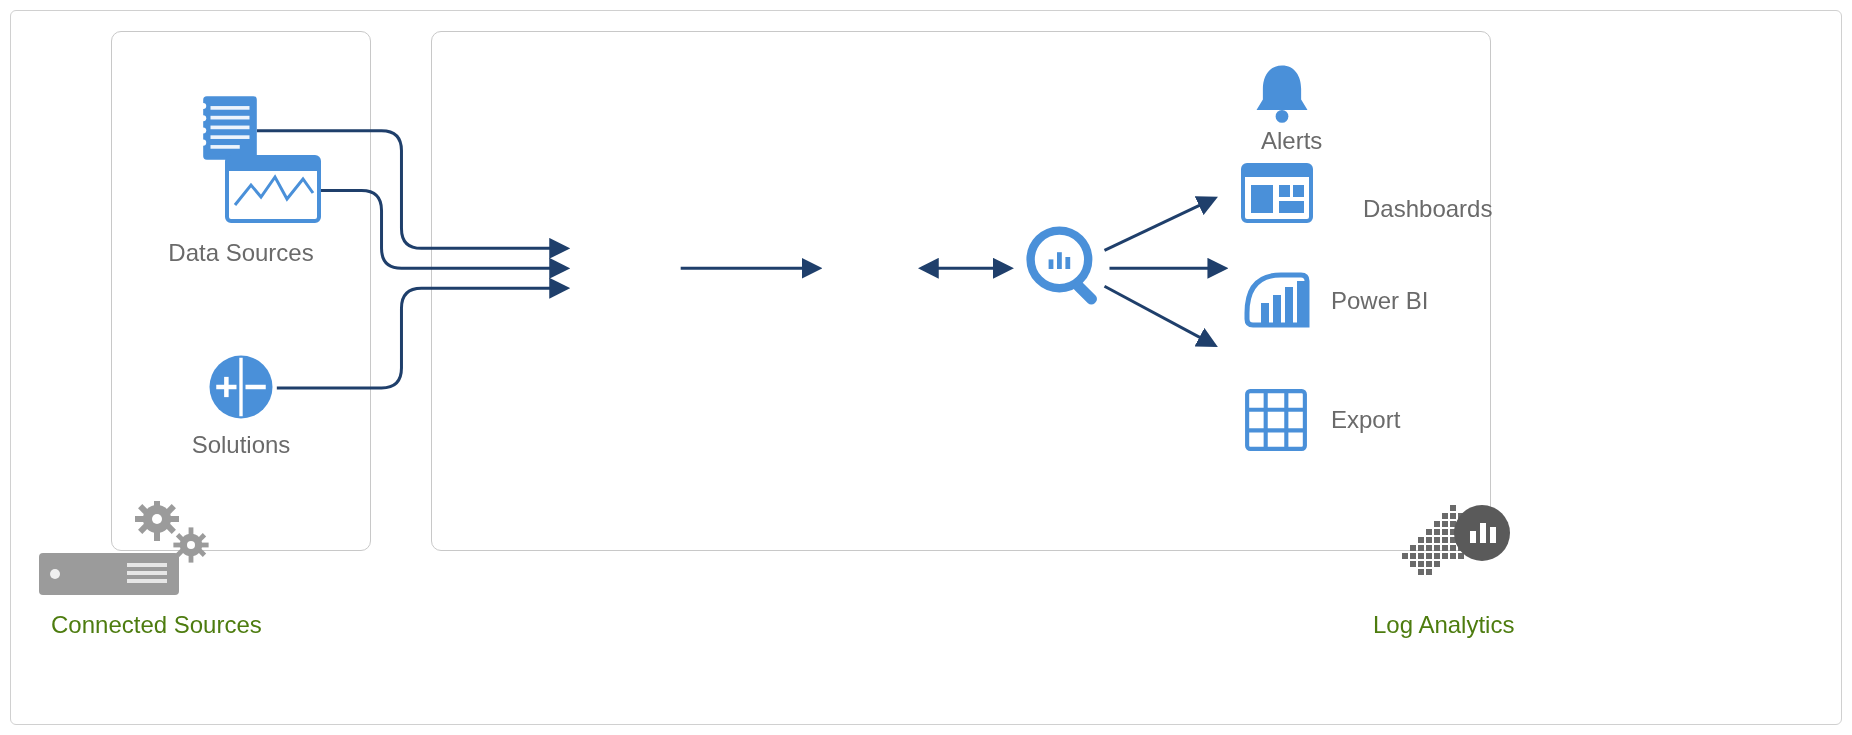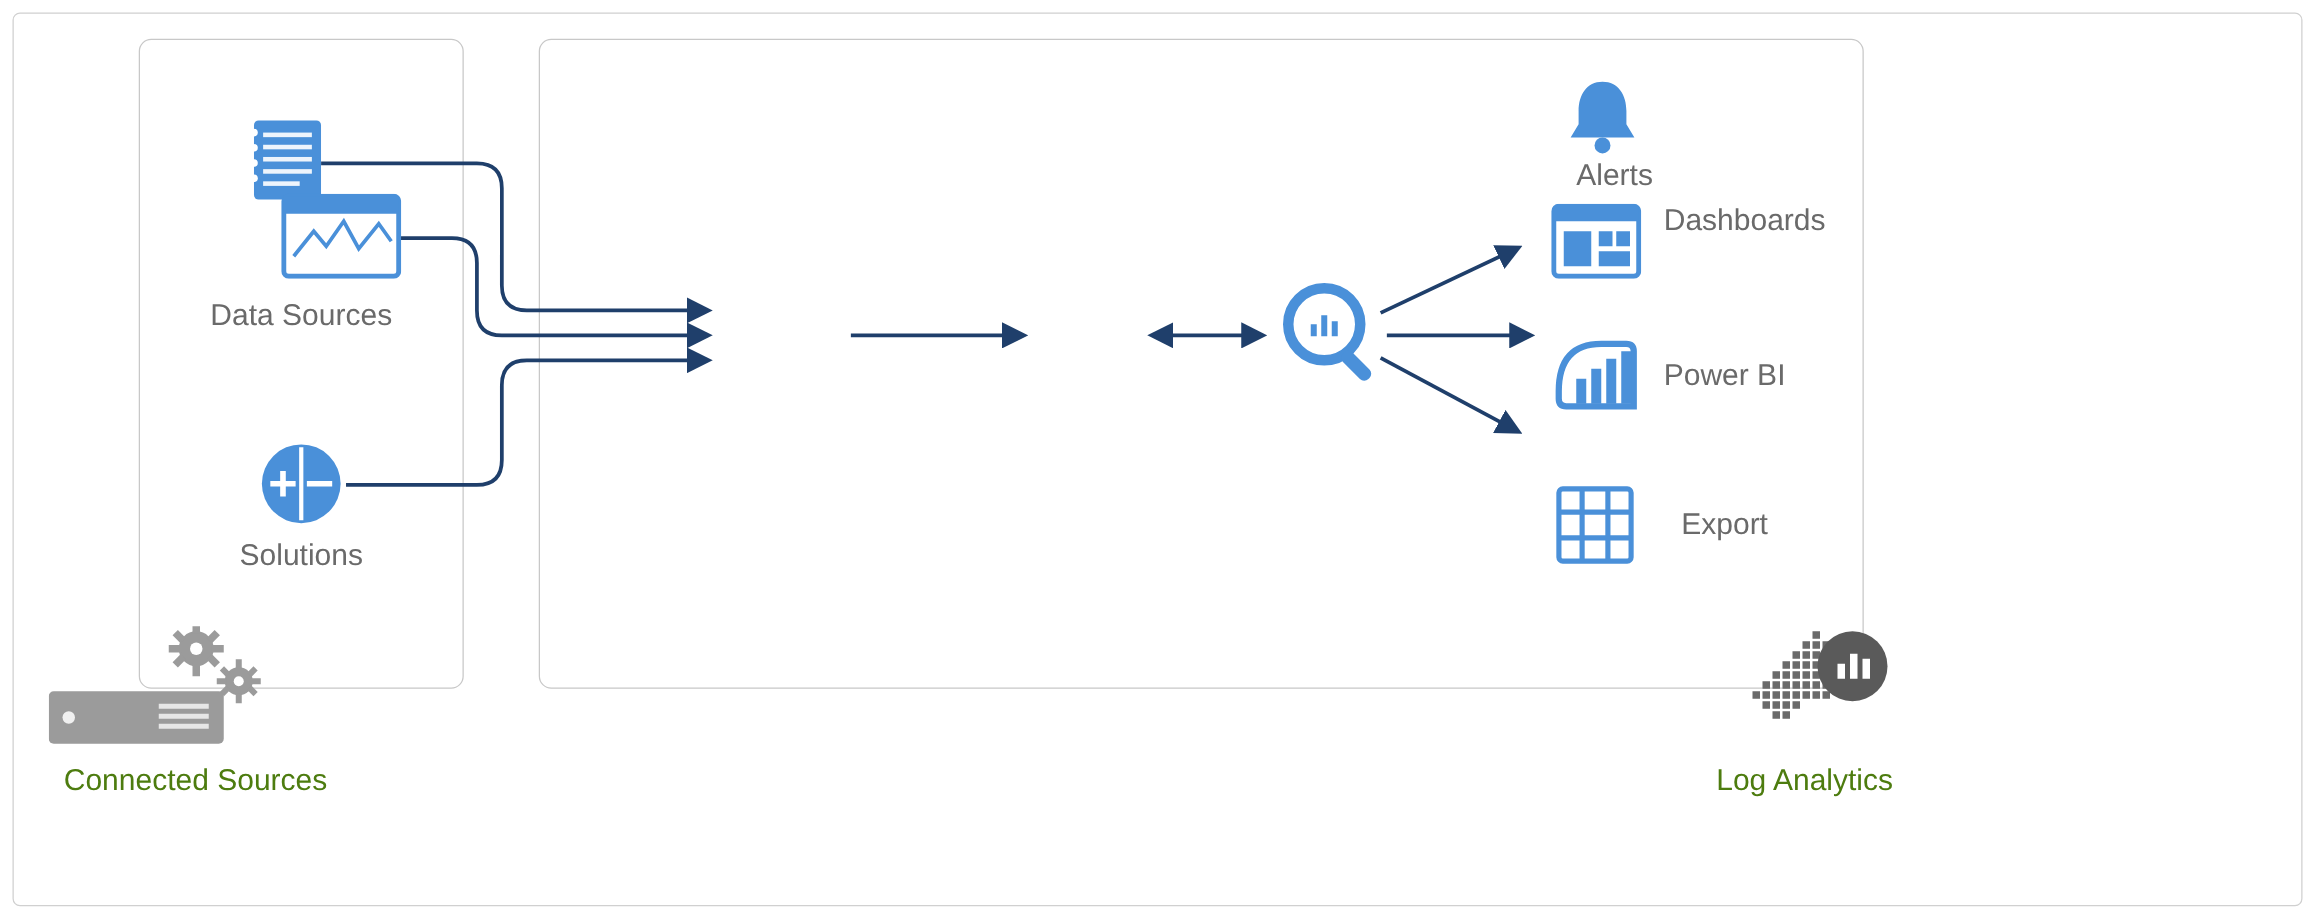--- a/index.html
+++ b/index.html
@@ -142,21 +142,21 @@
   </div>
 
   <div style="position:absolute; left:1230px; top:48px; display:flex; align-items:center;flex-direction:column;">
     <svg width="68" height="68" viewBox="0 0 64 64">
       <path d="M32 6 C20 6 14 16 14 28 V38 L8 48 H56 L50 38 V28 C50 16 44 6 32 6 Z" fill="#4a90d9"></path>
       <circle cx="32" cy="54" r="6" fill="#4a90d9"></circle>
     </svg>
     <span class="side-label" style="position:static; margin-left:20px;">Alerts</span>
   </div>
 
-  <div style="position:absolute; left:1230px; top:152px; display:flex; align-items:flex-start;">
+  <div style="position:absolute; left:1230px; top:152px; display:flex; align-items:flex-end;gap:32px;">
     <svg width="72" height="60" viewBox="0 0 72 60">
       <rect x="2" y="2" width="68" height="56" rx="4" fill="#fff" stroke="#4a90d9" stroke-width="4"></rect>
       <rect x="2" y="2" width="68" height="12" fill="#4a90d9"></rect>
       <rect x="10" y="22" width="22" height="28" fill="#4a90d9"></rect>
       <rect x="38" y="22" width="11" height="12" fill="#4a90d9"></rect>
       <rect x="52" y="22" width="11" height="12" fill="#4a90d9"></rect>
       <rect x="38" y="38" width="25" height="12" fill="#4a90d9"></rect>
     </svg>
     <span class="side-label" style="position:static; margin-left:18px;">Dashboards</span>
   </div>
@@ -173,21 +173,21 @@
   </div>
 
   <div style="position:absolute; left:1232px; top:376px; display:flex; align-items:center;">
     <svg width="66" height="66" viewBox="0 0 64 64">
       <rect x="4" y="4" width="56" height="56" rx="3" fill="none" stroke="#4a90d9" stroke-width="4"></rect>
       <line x1="4" y1="22" x2="60" y2="22" stroke="#4a90d9" stroke-width="4"></line>
       <line x1="4" y1="42" x2="60" y2="42" stroke="#4a90d9" stroke-width="4"></line>
       <line x1="22" y1="4" x2="22" y2="60" stroke="#4a90d9" stroke-width="4"></line>
       <line x1="42" y1="4" x2="42" y2="60" stroke="#4a90d9" stroke-width="4"></line>
     </svg>
-    <span class="side-label" style="position:static; margin-left:36px;">Export</span>
+    <span class="side-label" style="position:static; margin-left:22px;">Export</span>
   </div>
 
   <div style="position:absolute; left:28px; top:490px;">
     <svg width="190" height="100" viewBox="0 0 190 100">
 
       <g fill="#9b9b9b">
         <g transform="translate(118,18)">
           <circle cx="0" cy="0" r="14"></circle>
           <g>
             <rect x="-3" y="-22" width="6" height="10"></rect>

